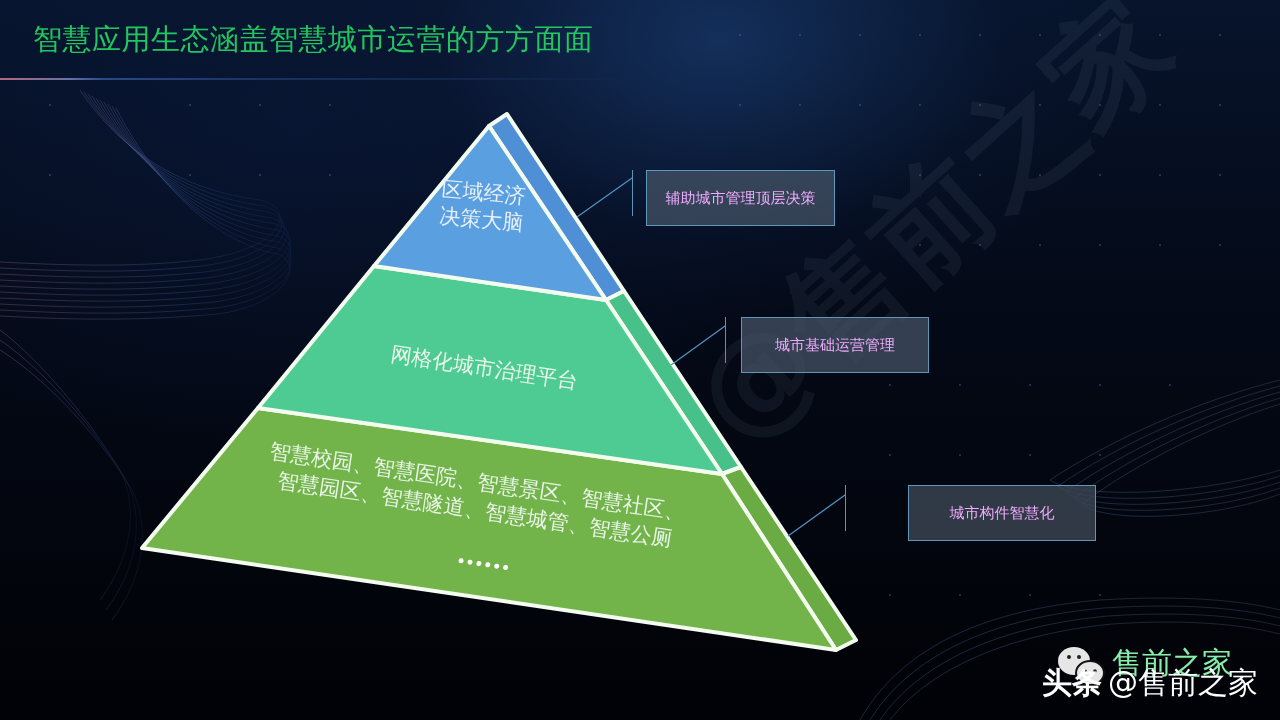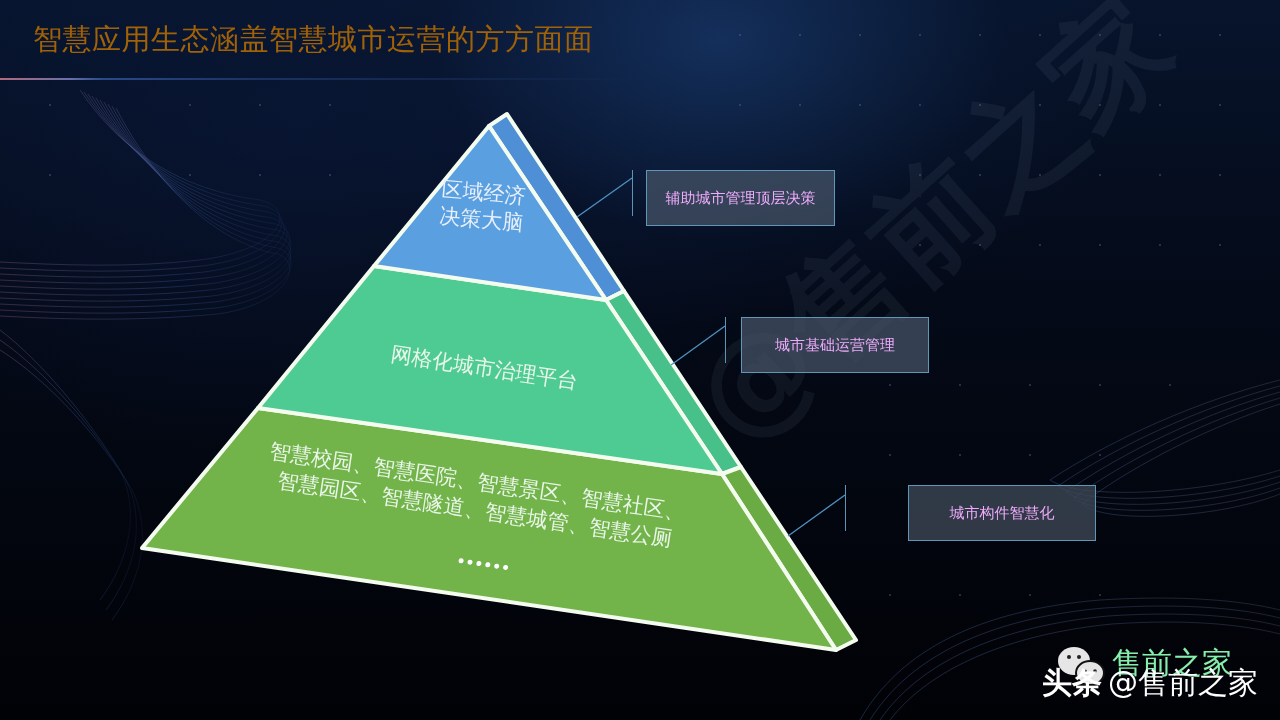--- a/index.html
+++ b/index.html
@@ -11,21 +11,21 @@
   .bg {
     position:absolute; inset:0;
     background:
       radial-gradient(ellipse 520px 360px at 720px 40px, rgba(30,70,130,0.55), rgba(10,25,55,0.25) 55%, rgba(0,0,0,0) 80%),
       radial-gradient(ellipse 700px 420px at 300px 120px, rgba(10,25,60,0.6), rgba(0,0,0,0) 80%),
       linear-gradient(180deg, #07142c 0%, #040a18 40%, #010206 100%);
   }
   .bg svg { position:absolute; left:0; top:0; }
   .title {
     position:absolute; left:33px; top:20px;
-    color:#a16207; font-size:29px; letter-spacing:0.5px; font-weight:500;
+    color:#22c55e; font-size:29px; letter-spacing:0.5px; font-weight:500;
     white-space:nowrap;
   }
   .title-line {
     position:absolute; left:0; top:78px; width:640px; height:2px;
     background: linear-gradient(90deg, #b06a7e 0%, #6a6fa8 11%, #2a4a8a 16%, rgba(40,70,130,0.6) 40%, rgba(30,50,100,0) 100%);
   }
   .pyramid { position:absolute; left:0; top:0; }
   .tier-text {
     position:absolute; color:#eaf6ea; text-align:center; white-space:nowrap;
   }

